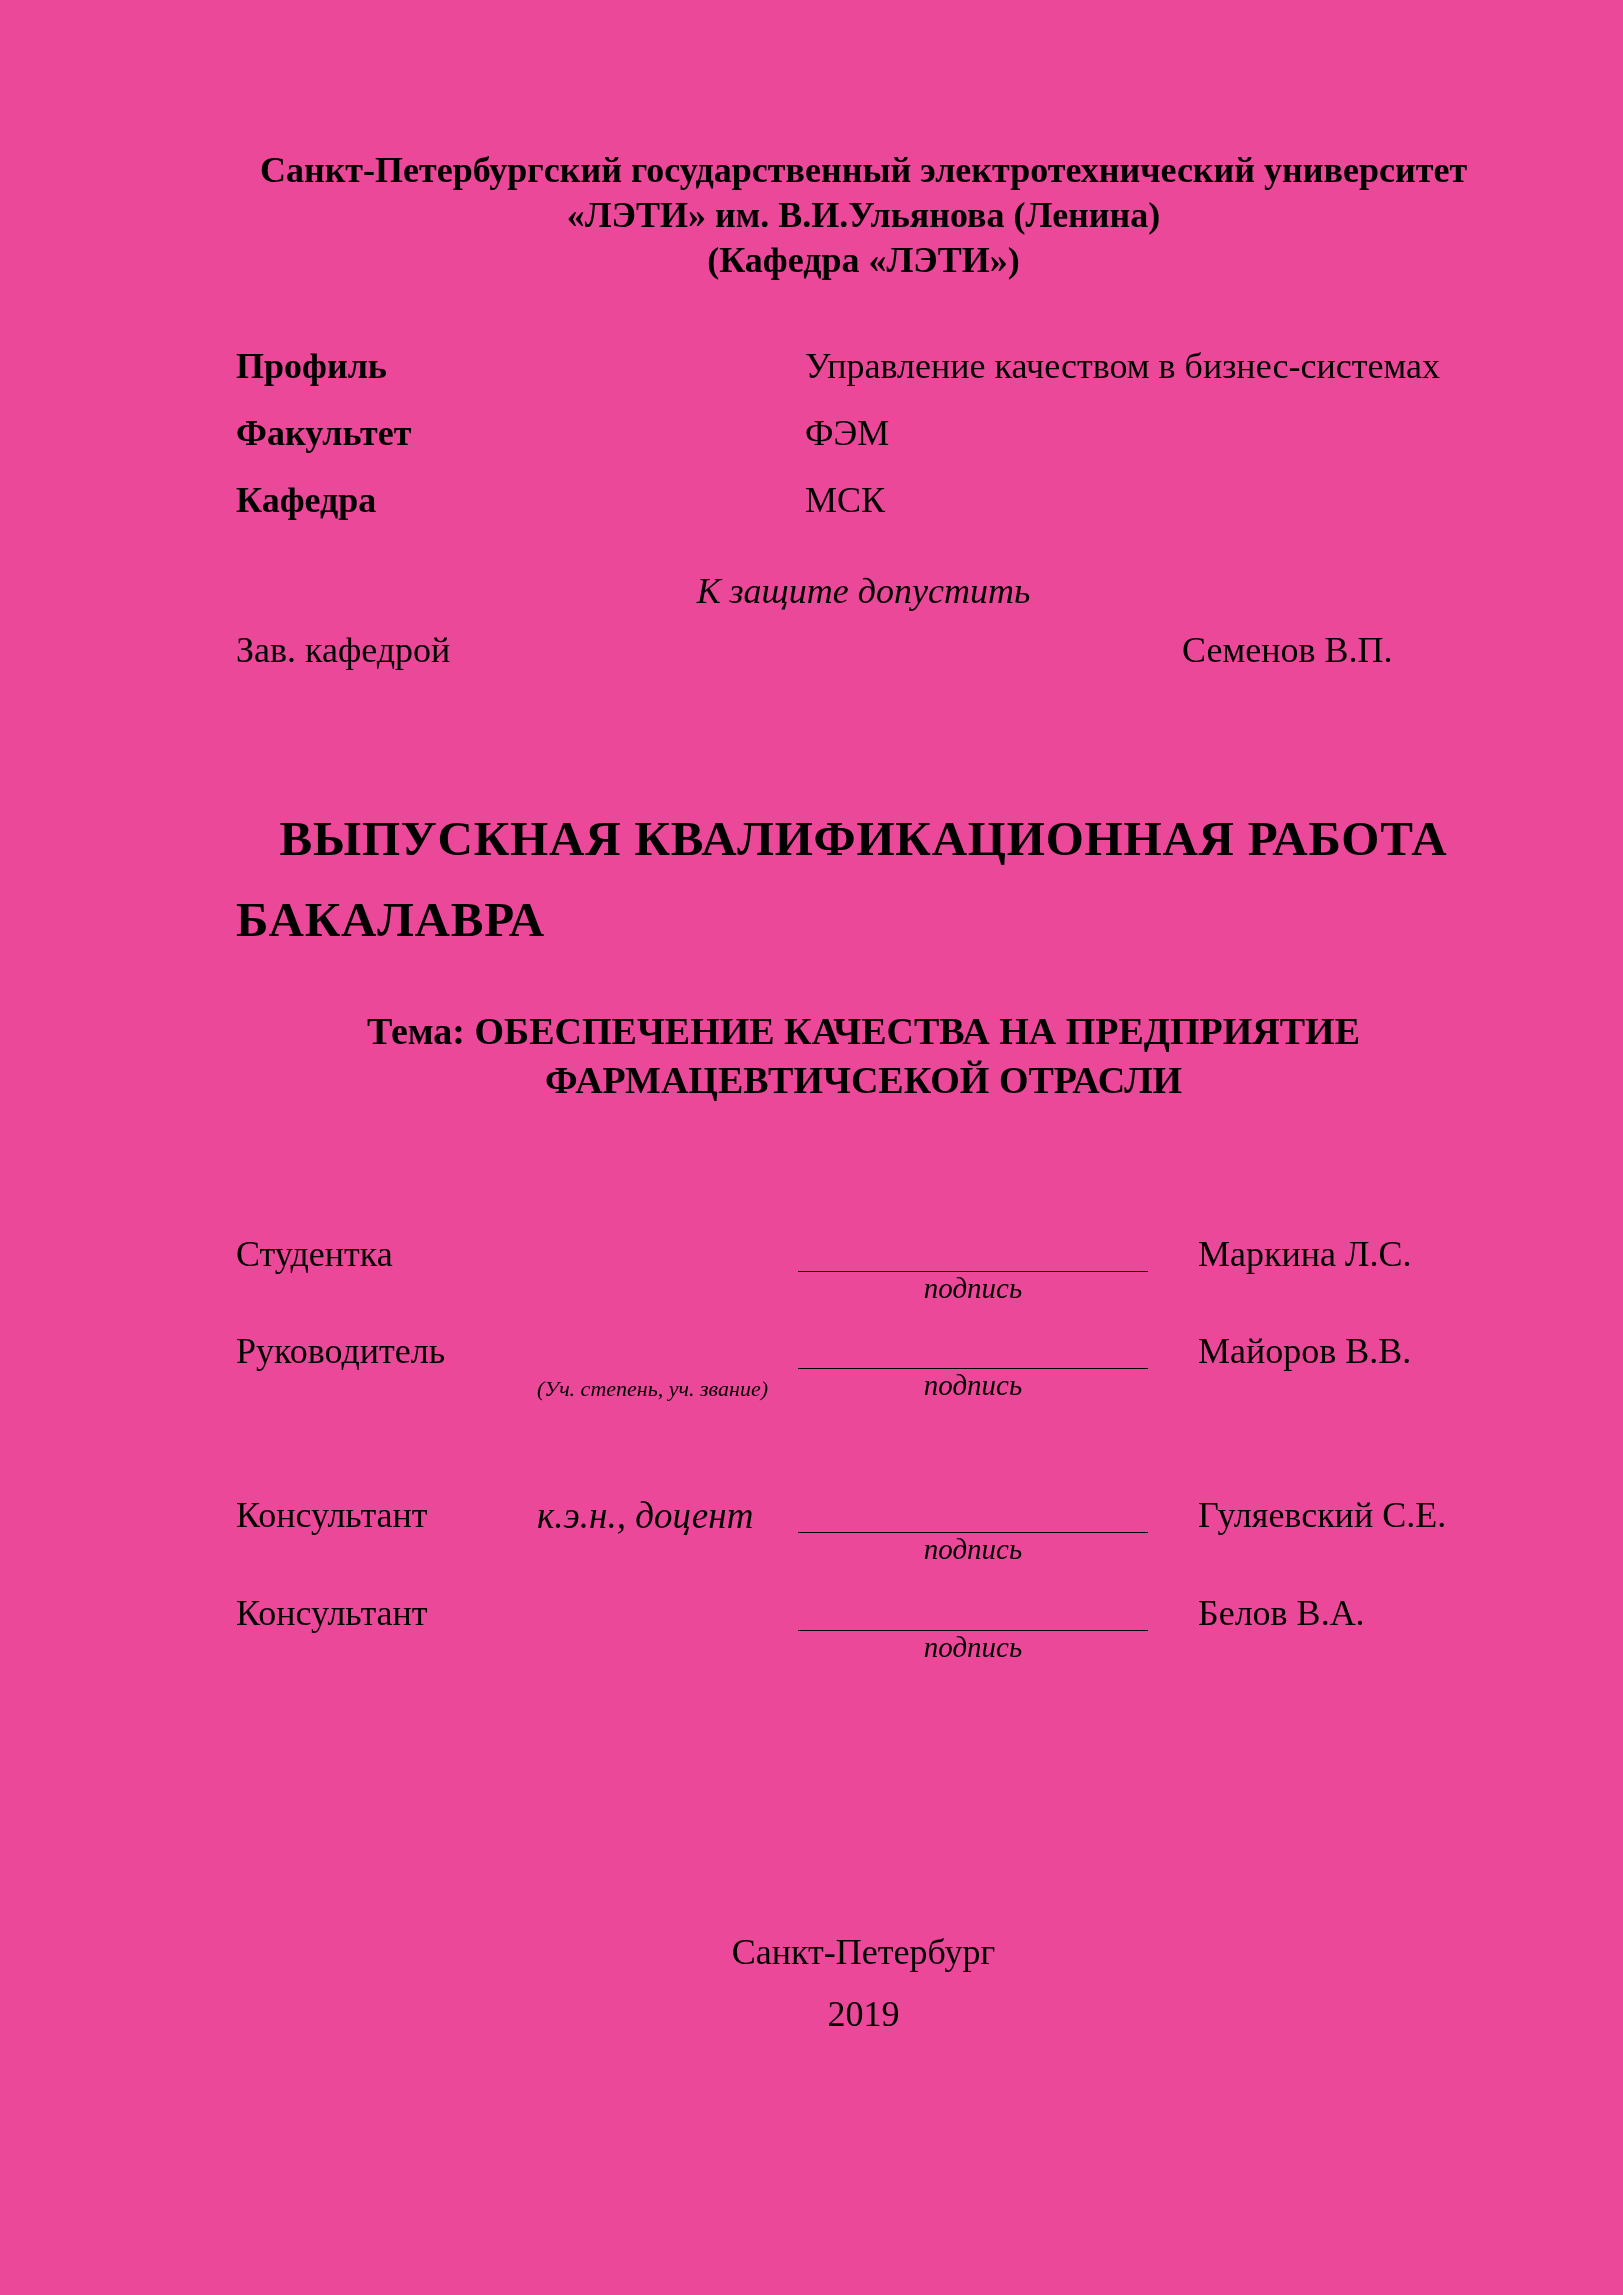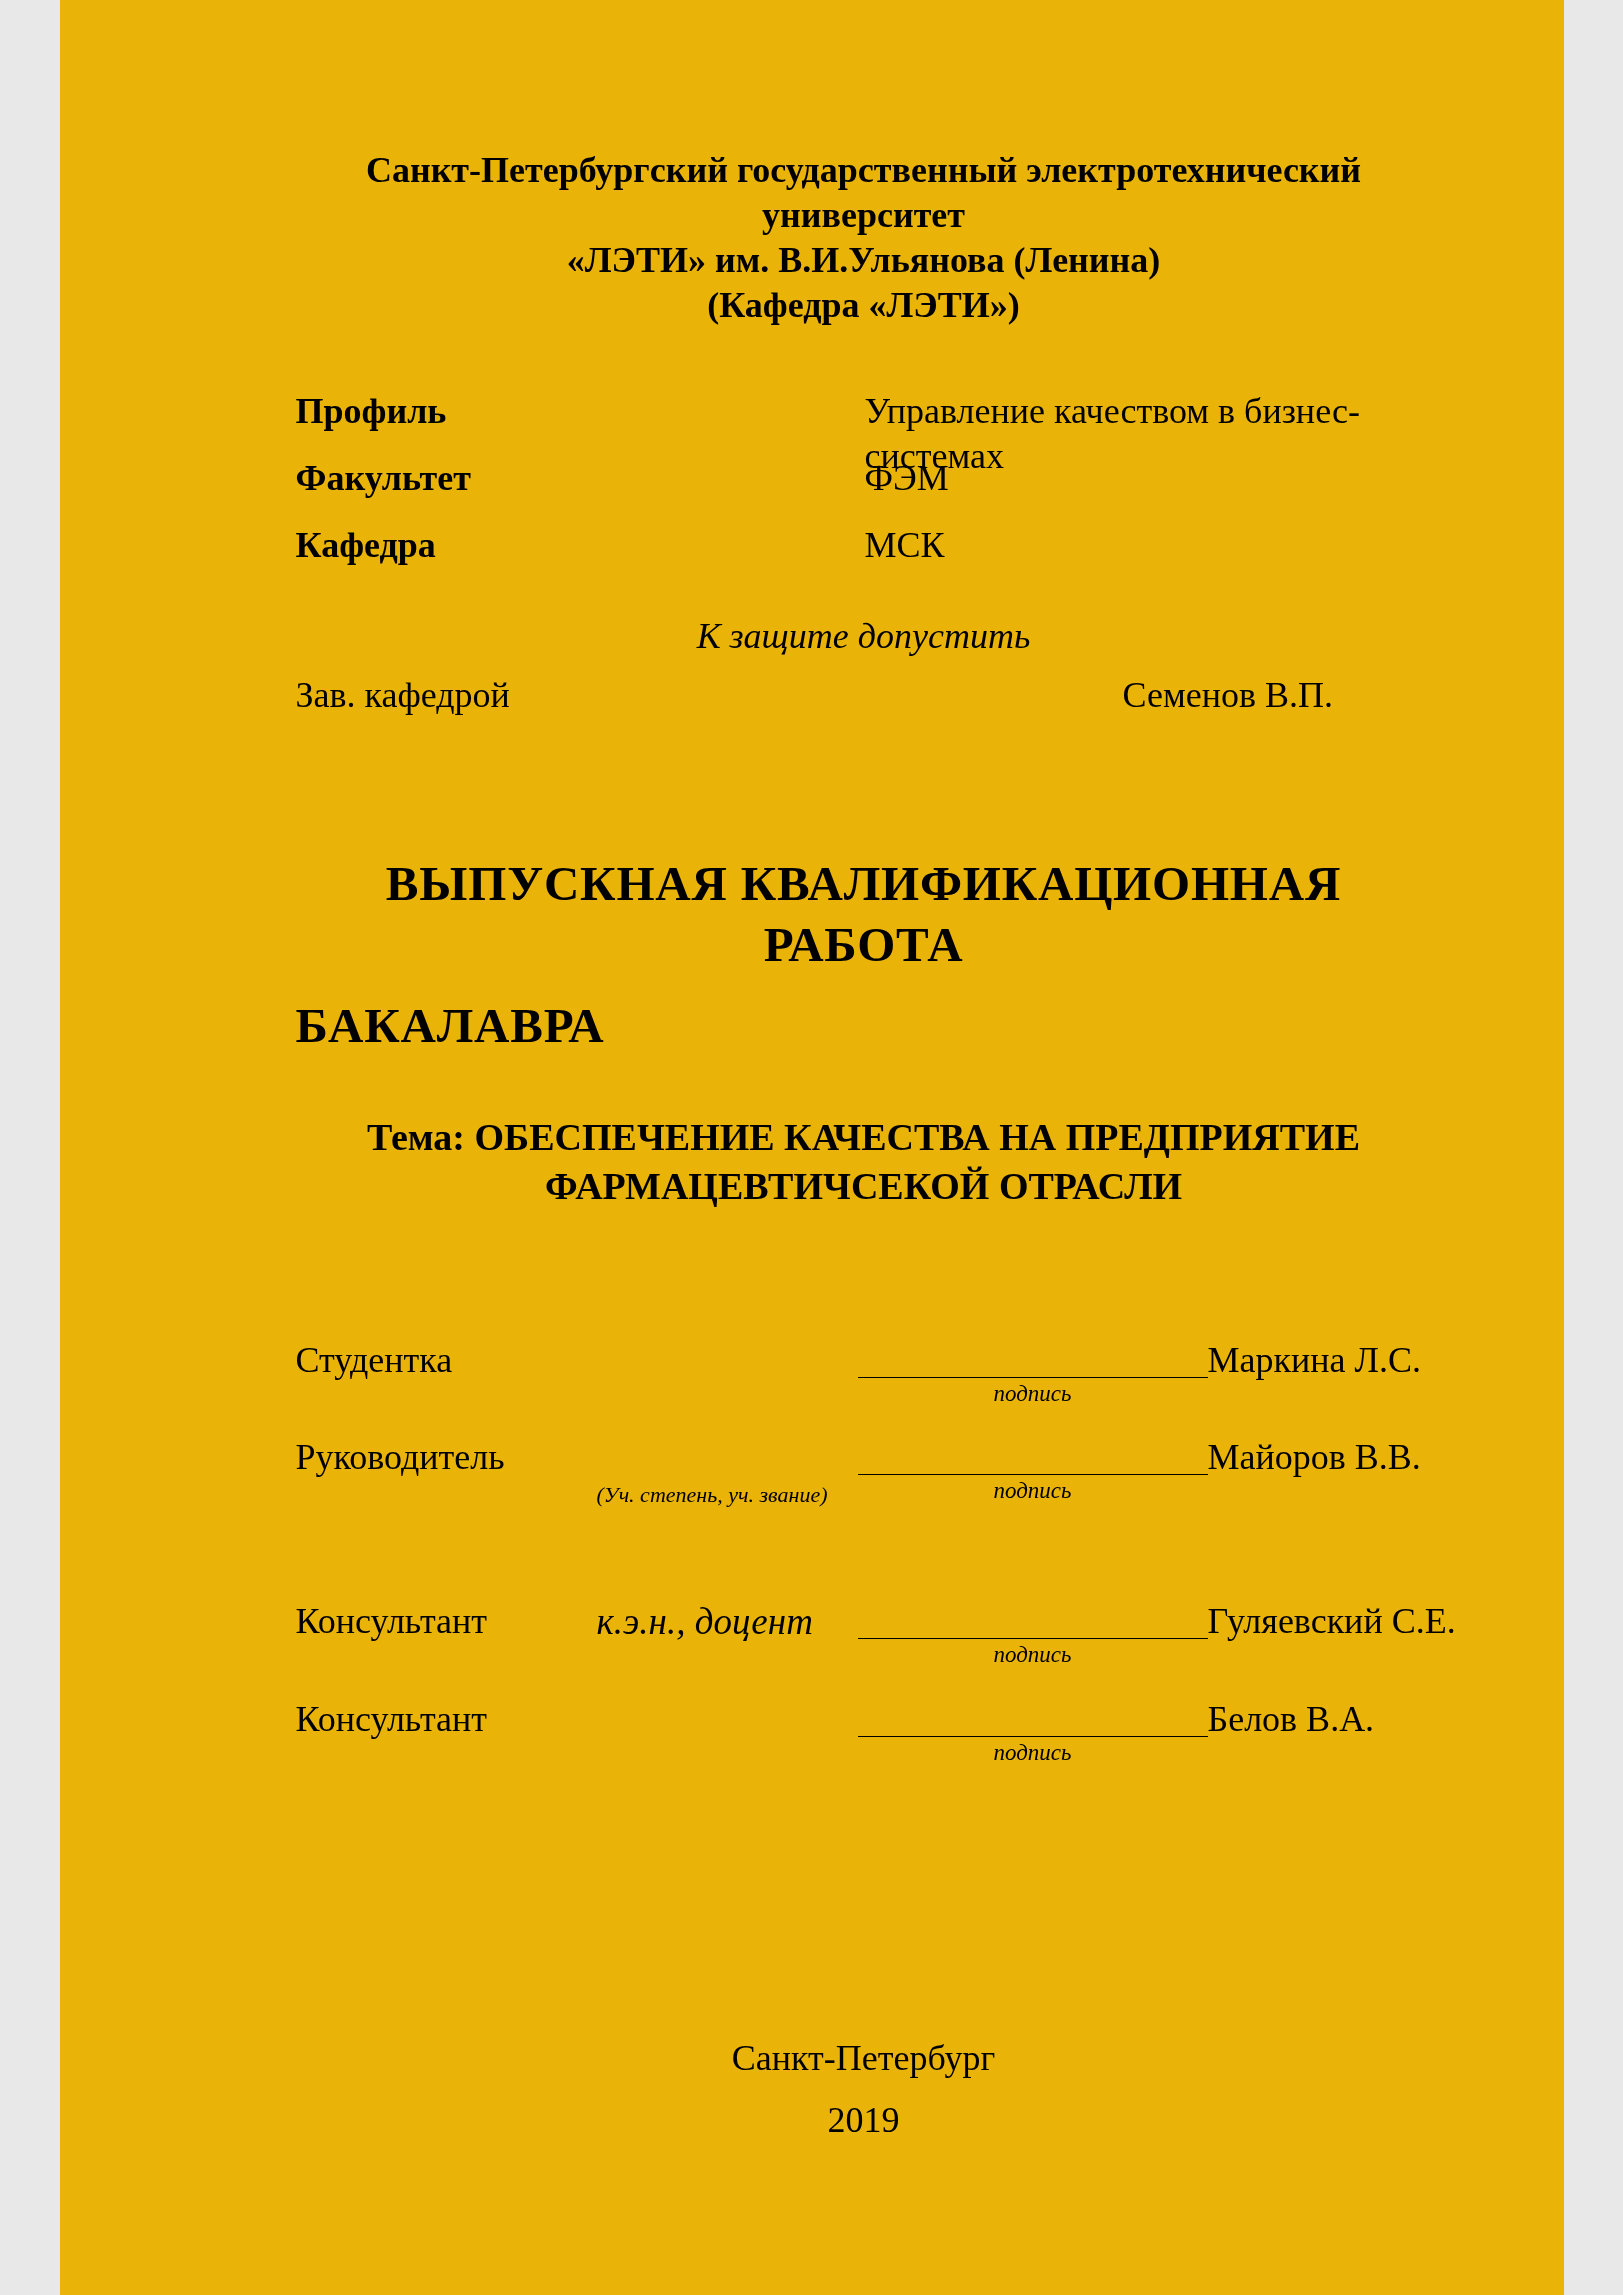--- a/index.html
+++ b/index.html
@@ -1,21 +1,21 @@
 <!DOCTYPE html>
 <html lang="ru" style="font-size:12.6px"><head>
 <meta charset="utf-8">
 <style>
   html, body { margin: 0; padding: 0; background: #e8e8e8; }
   .page {
     position: relative;
-    width: 1504px;
+    width: 1623px;
     height: 2295px;
     margin: 0 auto;
-    background: #eab308;
+    background: #ec4899;
     color: #000000;
     font-family: "Liberation Serif", "DejaVu Serif", serif;
     box-sizing: border-box;
     padding: 148px 132px 0 236px;
     overflow: hidden;
   }
   
   .university {
     text-align: center;
     font-weight: bold;
@@ -42,21 +42,21 @@
   .sig-row.r1 { min-height: 71px; margin-bottom: 26px; }
   .sig-row.r2 { min-height: 82px; margin-bottom: 82px; }
   .sig-row.r3 { min-height: 71px; margin-bottom: 27.5px; }
   .sig-row.r4 { min-height: 71px; }
   .col-role { width: 301px; flex: none; font-size: 36px; line-height: 45px; }
   .col-qual { width: 261px; flex: none; }
   .qual-big { font-size: 37px; line-height: 45px; font-style: italic; }
   .qual-hint { padding-top: 46px; font-size: 22px; line-height: 27px; font-style: italic; }
   .col-line { width: 350px; flex: none; display: flex; flex-direction: column; }
   .sig-line { height: 39px; border-bottom: 1.6px solid #000; }
-  .sig-caption { padding-top: 3.1px; text-align: center; font-size: 23px; line-height: 26px; font-style: italic; }
+  .sig-caption { padding-top: 3.1px; text-align: center; font-size: 29px; line-height: 26px; font-style: italic; }
   .col-name { margin-left: auto; width: 293px; flex: none; font-size: 36px; line-height: 45px; }
   
   .footer { margin-top: 268px; text-align: center; font-size: 36px; line-height: 45px; }
   .footer-year { margin-top: 16.5px; }
 </style>
 </head>
 <body>
 
 <div class="page">
 

